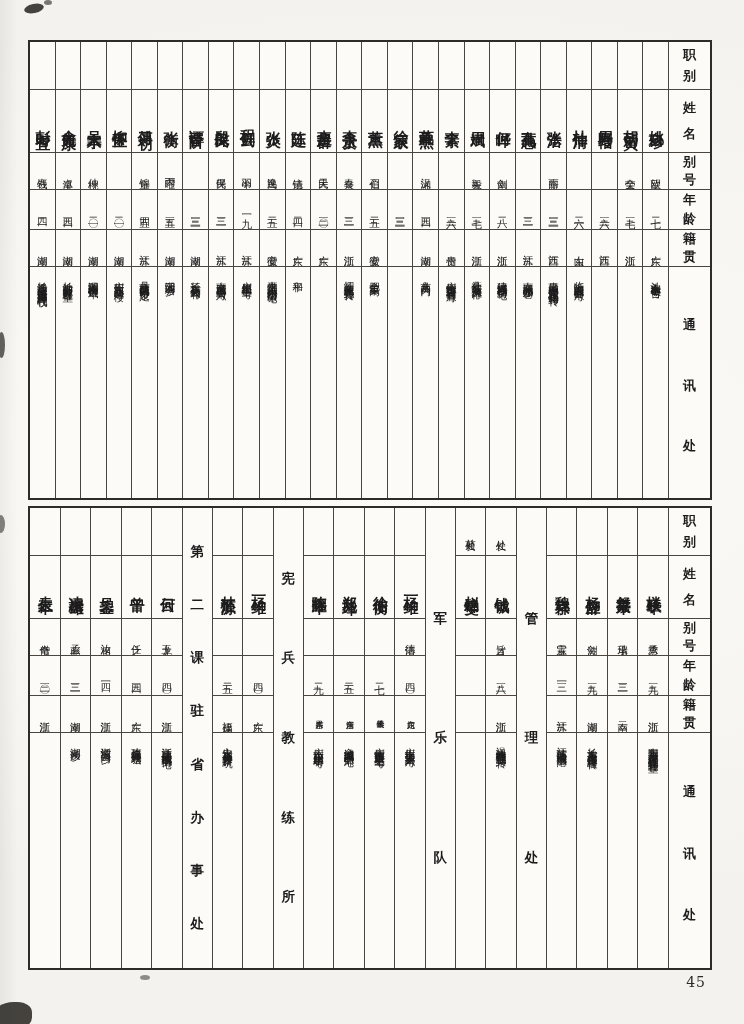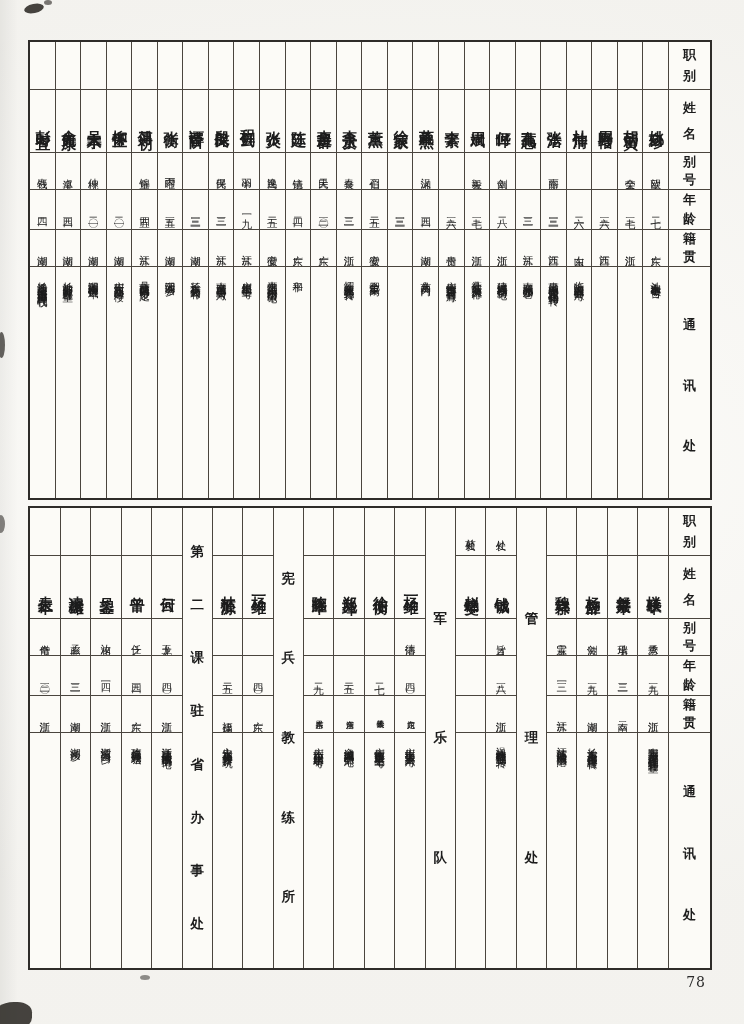--- a/index.html
+++ b/index.html
@@ -1035,14 +1035,14 @@
         </div>
         <div class="cell c-origin">
           <span class="v">浙江</span>
         </div>
         <div class="cell c-addr">
           <span class="v"></span>
         </div>
       </div>
     </div>
 
-  <div class="page-number">78</div>
+  <div class="page-number">45</div>
 </div>
 
 </body></html>

